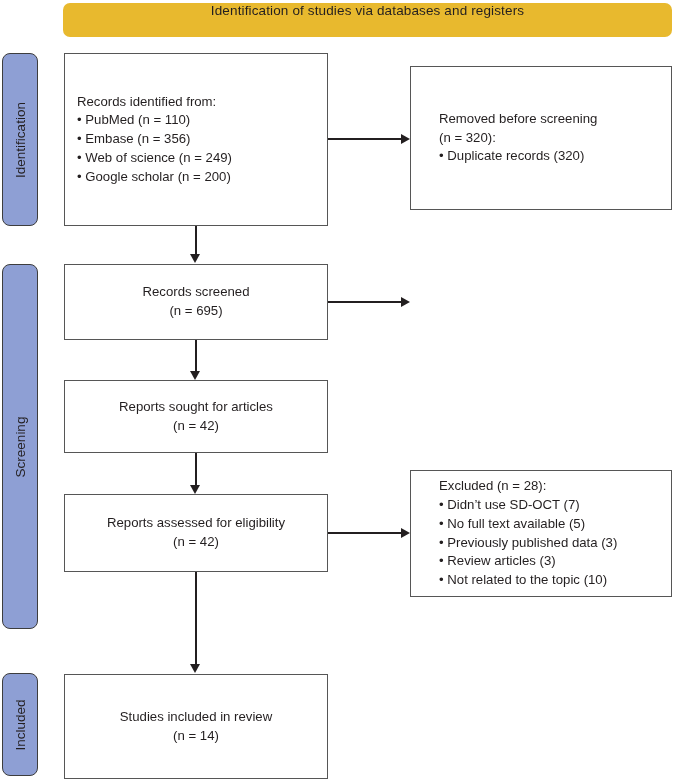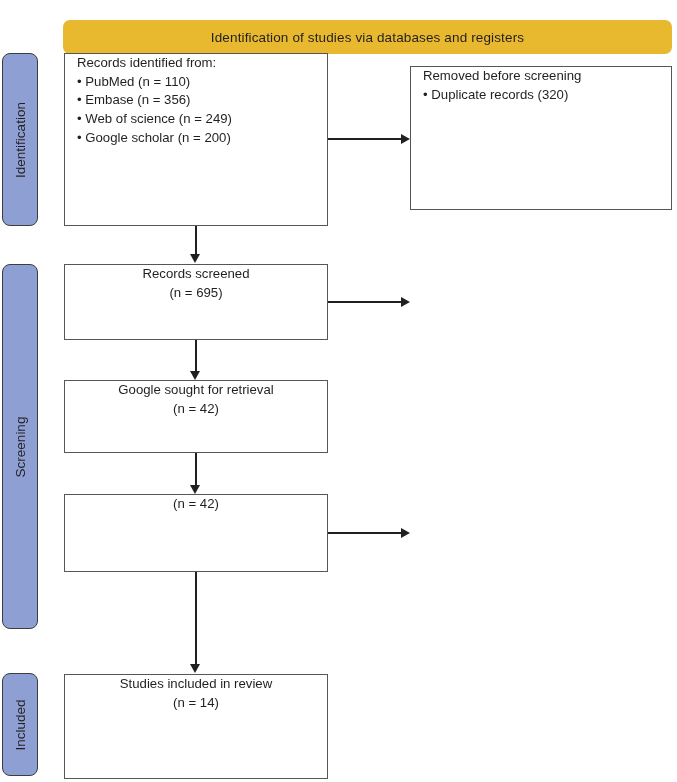--- a/index.html
+++ b/index.html
@@ -22,24 +22,23 @@
   
   .banner {
     position: absolute;
     left: 63px;
     top: 3px;
     width: 609px;
     height: 34px;
     background: #e8b92e;
     border-radius: 7px;
     display: flex;
-    align-items: center;
+    align-items: flex-start;
     justify-content: center;
     box-sizing: border-box;
-    margin-top: 17px;
   }
   .banner-label {
     font-size: 13.5px;
     color: #231f20;
     letter-spacing: 0.01em;
     white-space: nowrap;
   }
 
   
   .stage {
@@ -66,24 +65,24 @@
   #stage-included      { top: 673px; height: 103px; }
 
   
   .box {
     position: absolute;
     background: #ffffff;
     border: 1.3px solid #565656;
     box-sizing: border-box;
     display: flex;
     flex-direction: column;
-    justify-content: flex-start;
+    justify-content: center;
   }
   .box-left  { left: 64px;  width: 264px; }
-  .box-right { left: 410px; width: 262px; }
+  .box-right { left: 410px; width: 262px; padding-left: 16px; }
 
   .box-text {
     font-size: 13.2px;
     line-height: 1.42;
     color: #231f20;
   }
   .centered { text-align: center; padding: 0 10px; }
   .lefted   { text-align: left;   padding: 0 12px; }
   .lefted .line { white-space: nowrap; }
 
@@ -149,20 +148,21 @@
       <div class="line">• PubMed (n = 110)</div>
       <div class="line">• Embase (n = 356)</div>
       <div class="line">• Web of science (n = 249)</div>
       <div class="line">• Google scholar (n = 200)</div>
     </div>
   </div>
 
   <div class="box box-right" id="box-removed-before">
     <div class="box-text lefted">
       <div class="line">Removed before screening</div>
+      <div class="line">(n = 320):</div>
       <div class="line">• Duplicate records (320)</div>
     </div>
   </div>
 
   <div class="conn h-line" style="left:328px; top:138px; width:73px;"></div>
   <div class="arrow-right" style="left:401px; top:133.5px;"></div>
 
   <div class="conn v-line" style="left:195px; top:226px; height:28px;"></div>
   <div class="arrow-down" style="left:190.3px; top:254px;"></div>
 
@@ -175,34 +175,45 @@
 
 
   <div class="conn h-line" style="left:328px; top:301px; width:73px;"></div>
   <div class="arrow-right" style="left:401px; top:296.5px;"></div>
 
   <div class="conn v-line" style="left:195px; top:340px; height:31px;"></div>
   <div class="arrow-down" style="left:190.3px; top:371px;"></div>
 
   <div class="box box-left" id="box-reports-sought">
     <div class="box-text centered">
-      <div>Google sought for retrieval</div>
+      <div>Reports sought for articles</div>
       <div>(n = 42)</div>
     </div>
   </div>
 
   <div class="conn v-line" style="left:195px; top:453px; height:32px;"></div>
   <div class="arrow-down" style="left:190.3px; top:485px;"></div>
 
   <div class="box box-left" id="box-reports-assessed">
     <div class="box-text centered">
+      <div>Reports assessed for eligibility</div>
       <div>(n = 42)</div>
     </div>
   </div>
 
+  <div class="box box-right" id="box-excluded-eligible">
+    <div class="box-text lefted">
+      <div class="line">Excluded (n = 28):</div>
+      <div class="line">• Didn’t use SD-OCT (7)</div>
+      <div class="line">• No full text available (5)</div>
+      <div class="line">• Previously published data (3)</div>
+      <div class="line">• Review articles (3)</div>
+      <div class="line">• Not related to the topic (10)</div>
+    </div>
+  </div>
 
   <div class="conn h-line" style="left:328px; top:532px; width:73px;"></div>
   <div class="arrow-right" style="left:401px; top:527.5px;"></div>
 
   <div class="conn v-line" style="left:195px; top:572px; height:92px;"></div>
   <div class="arrow-down" style="left:190.3px; top:664px;"></div>
 
   <div class="box box-left" id="box-studies-included">
     <div class="box-text centered">
       <div>Studies included in review</div>

